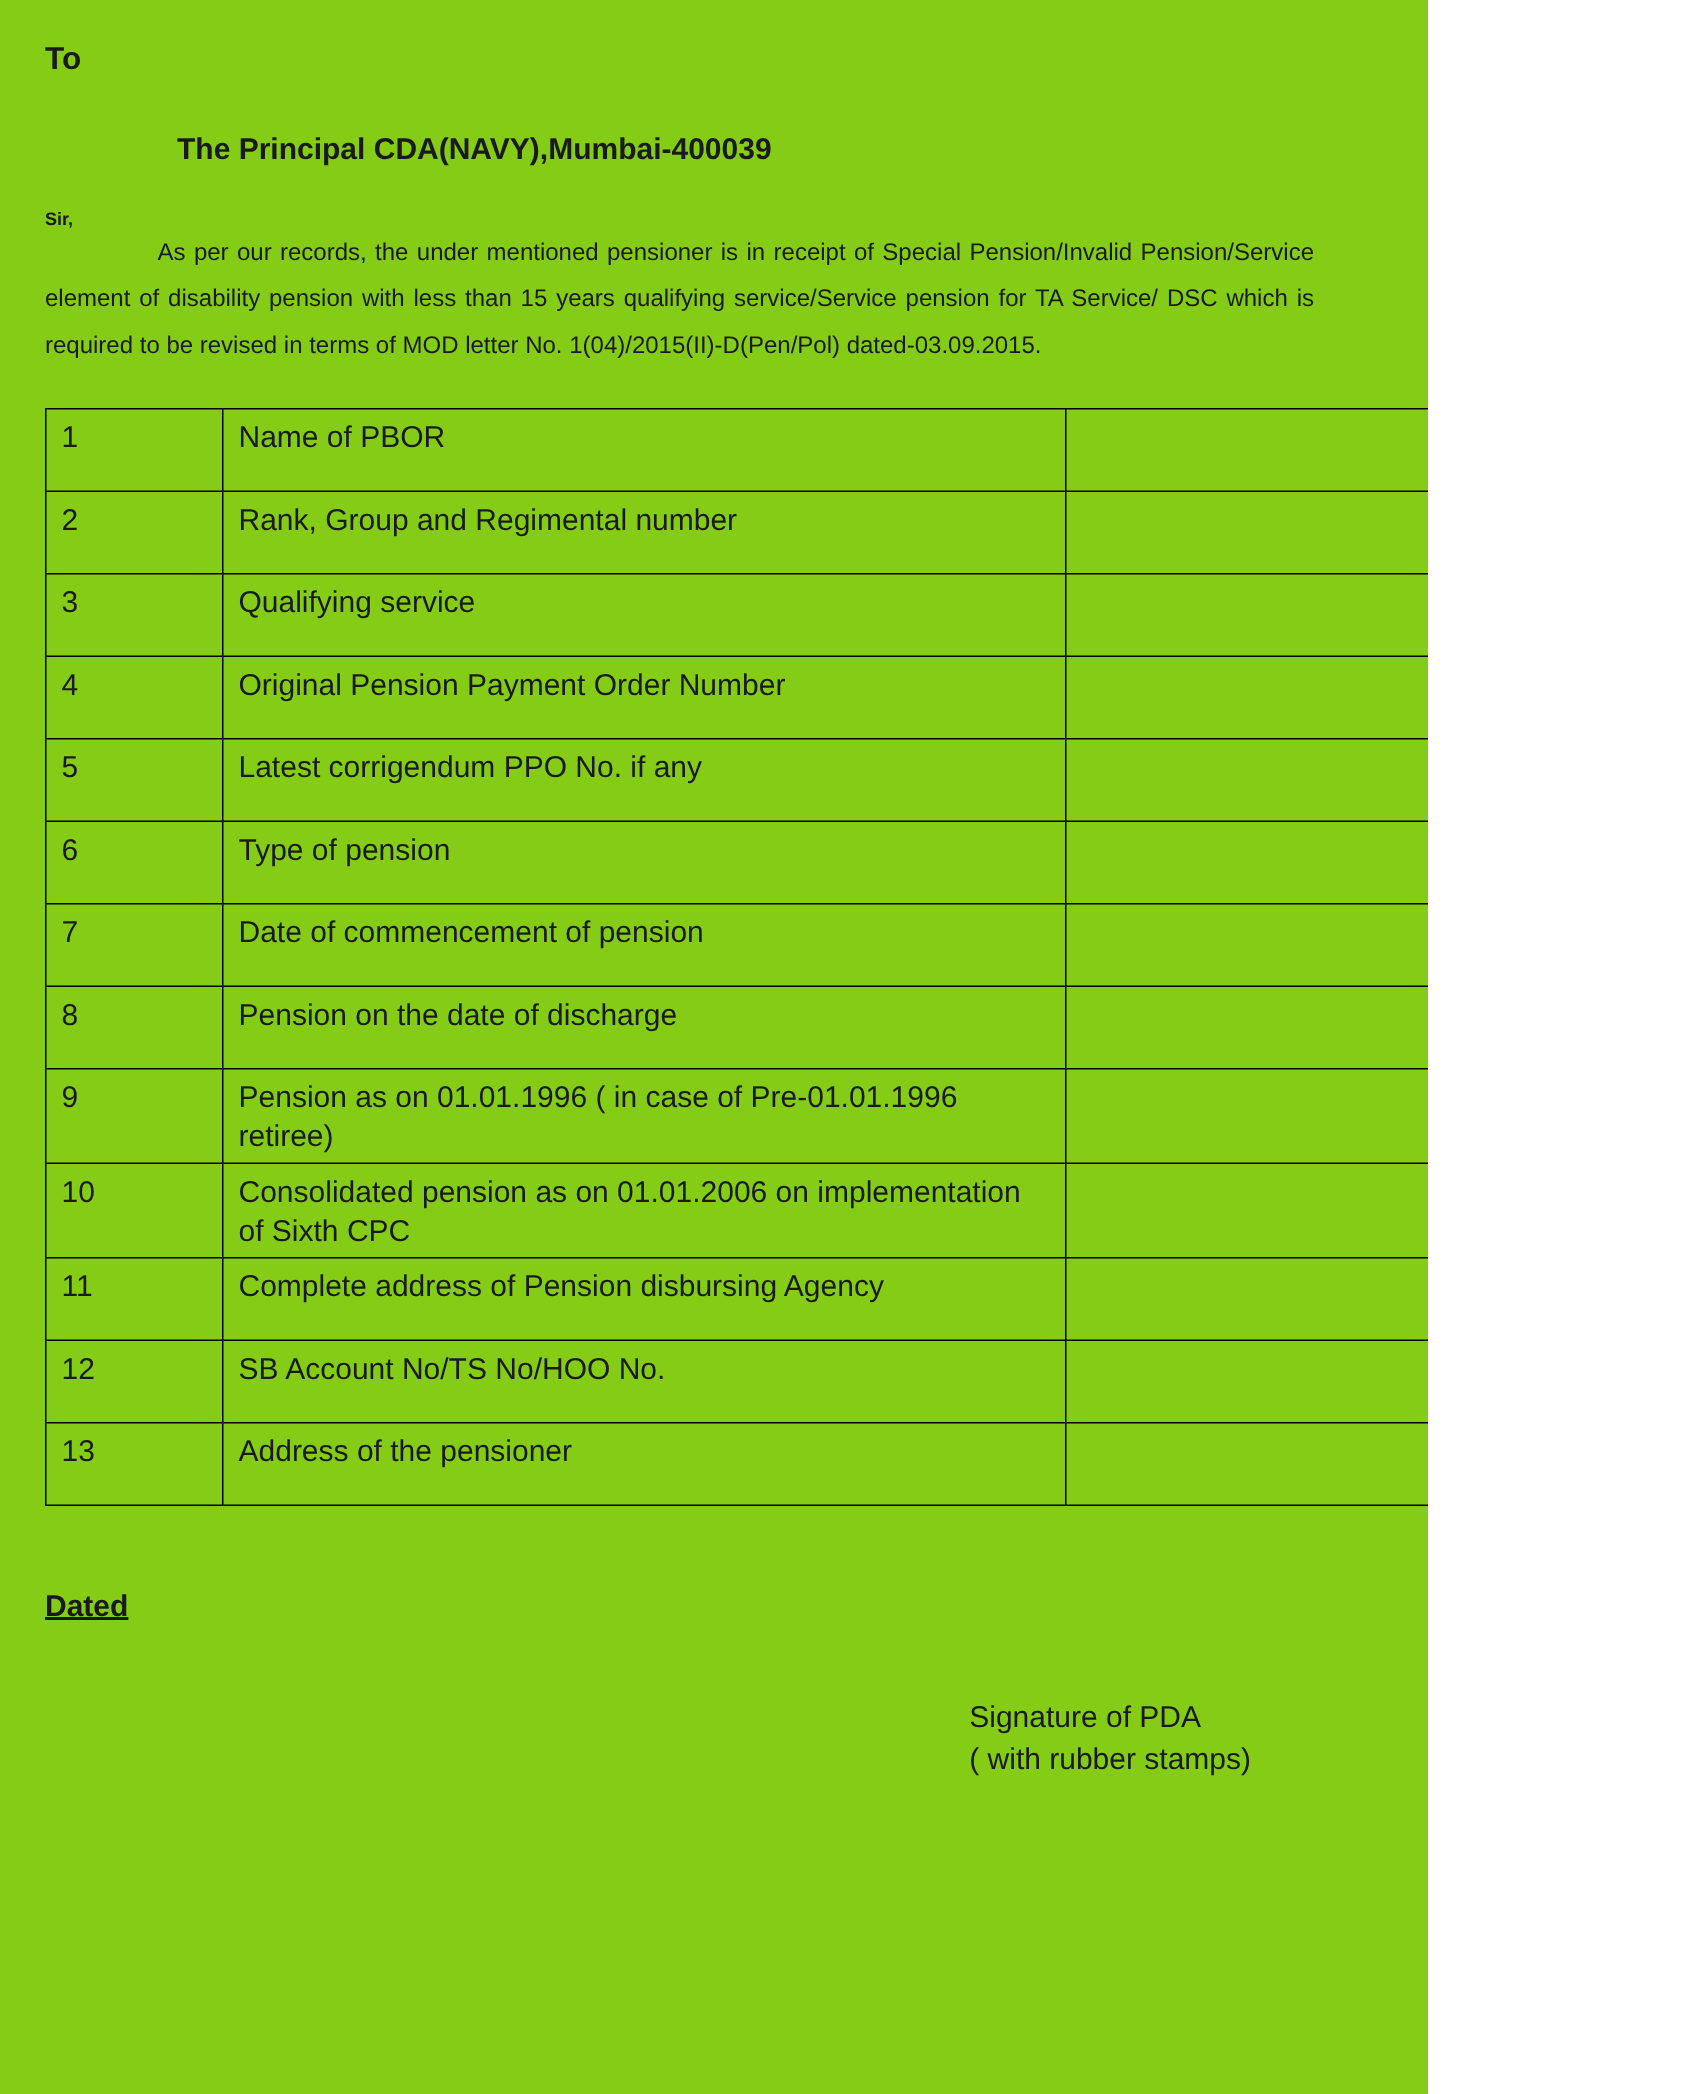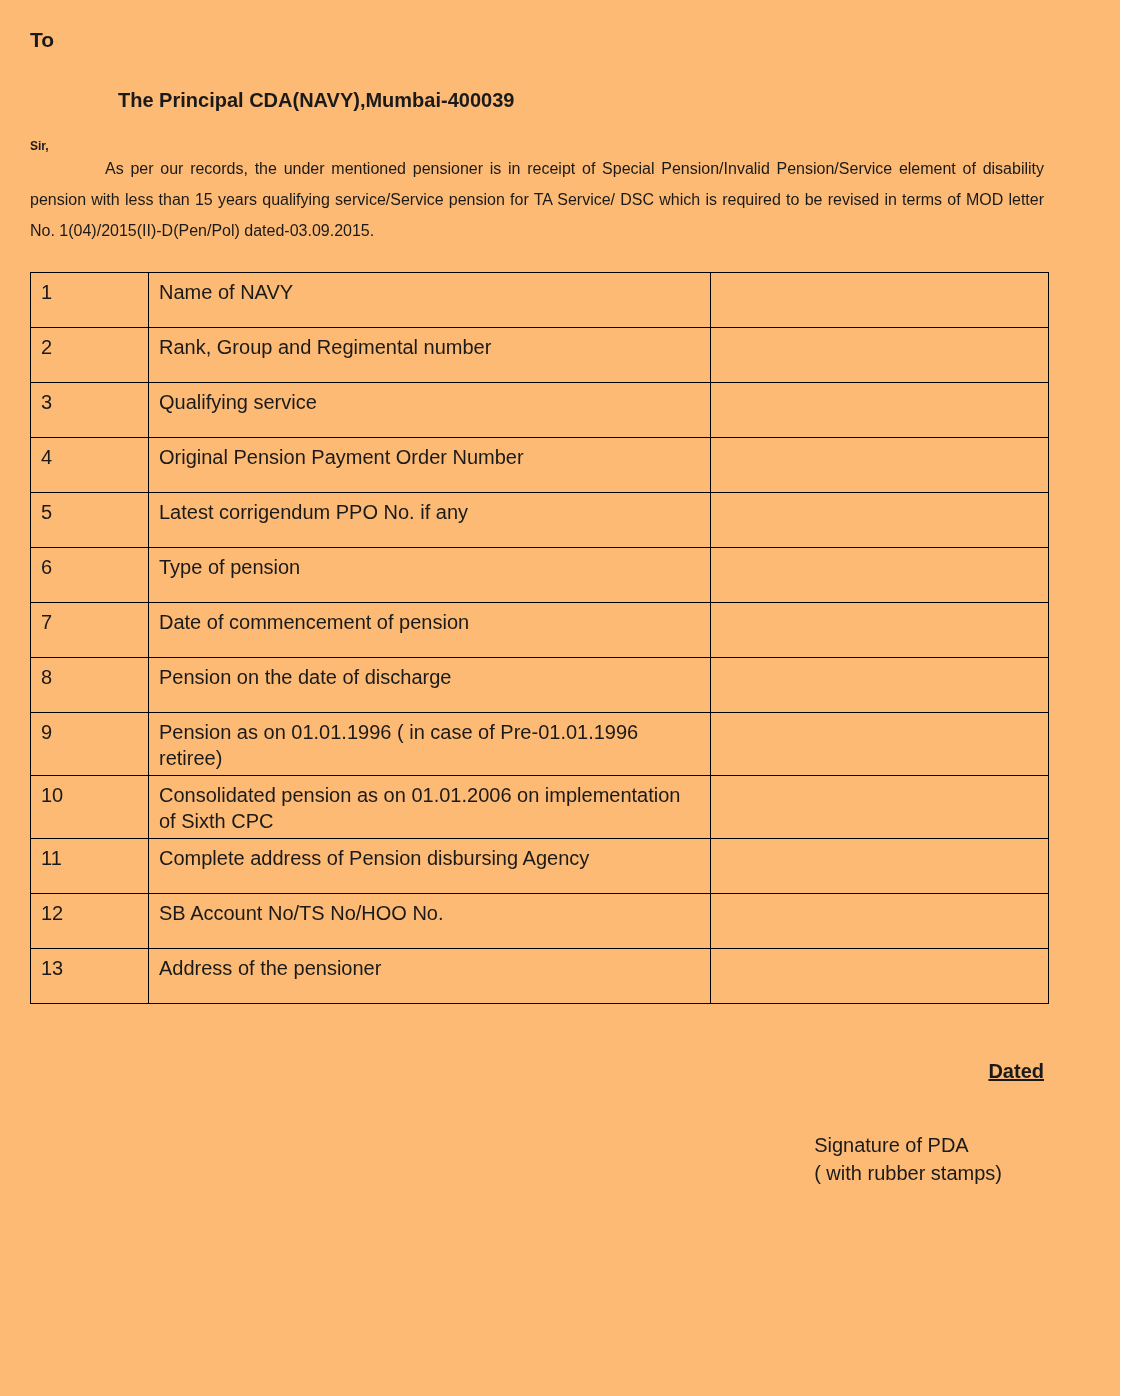--- a/index.html
+++ b/index.html
@@ -2,23 +2,23 @@
 <html><head>
 <meta charset="utf-8">
 <style>
   * { margin: 0; padding: 0; box-sizing: border-box; }
   html, body {
     background: #ffffff;
     font-family: "Liberation Sans", "DejaVu Sans", sans-serif;
     color: #1a1a1a;
   }
   .page {
-    width: 1120px;
+    width: 952px;
     height: 1396px;
-    background: #fdba74;
+    background: #84cc16;
     padding: 28px 76px 10px 30px;
     overflow: hidden;
   }
   .to-label {
     font-weight: bold;
     font-size: 21px;
     margin-bottom: 34px;
   }
   .addresses {
     margin-left: 88px;
@@ -61,21 +61,20 @@
     line-height: 26px;
   }
   td.col-sno   { width: 118px; }
   td.col-label { width: 562px; }
   td.col-value { width: 338px; }
   .dated-label {
     margin-top: 56px;
     font-weight: bold;
     font-size: 20px;
     text-decoration: underline;
-    text-align: right;
   }
   .signature-block {
     width: fit-content;
     margin-left: auto;
     margin-right: 42px;
     margin-top: 48px;
     text-align: left;
     font-size: 20px;
     line-height: 28px;
   }
@@ -93,21 +92,21 @@
 
 
   <div class="salutation">Sir,</div>
 
   <p class="body-paragraph">As per our records, the under mentioned pensioner is in receipt of Special Pension/Invalid Pension/Service element of disability pension with less than 15 years qualifying service/Service pension for TA Service/ DSC which is required to be revised in terms of MOD letter No. 1(04)/2015(II)-D(Pen/Pol) dated-03.09.2015.</p>
 
   <table class="form-table">
     <tbody>
       <tr>
         <td class="col-sno">1</td>
-        <td class="col-label">Name of NAVY</td>
+        <td class="col-label">Name of PBOR</td>
         <td class="col-value"></td>
       </tr>
       <tr>
         <td class="col-sno">2</td>
         <td class="col-label">Rank, Group and Regimental number</td>
         <td class="col-value"></td>
       </tr>
       <tr>
         <td class="col-sno">3</td>
         <td class="col-label">Qualifying service</td>

